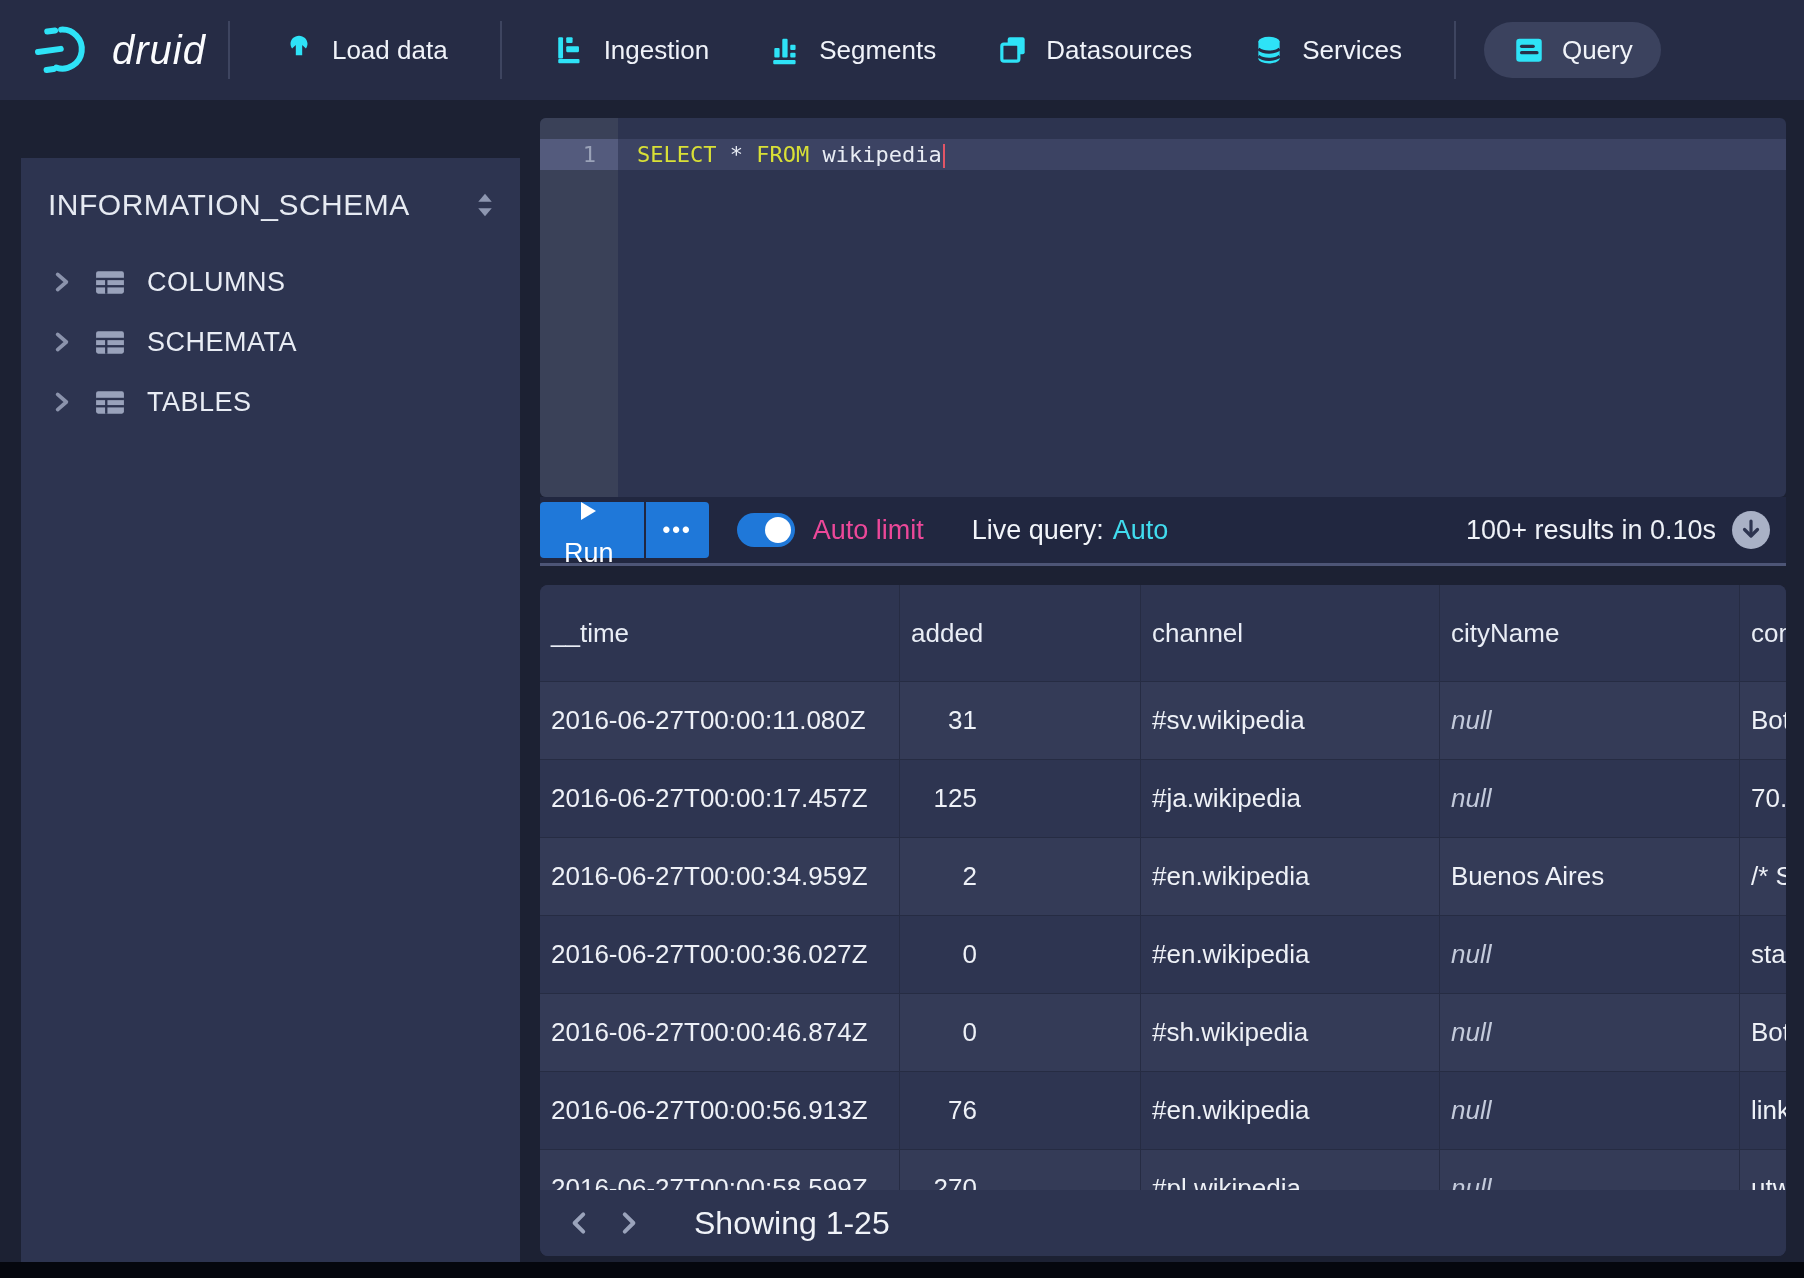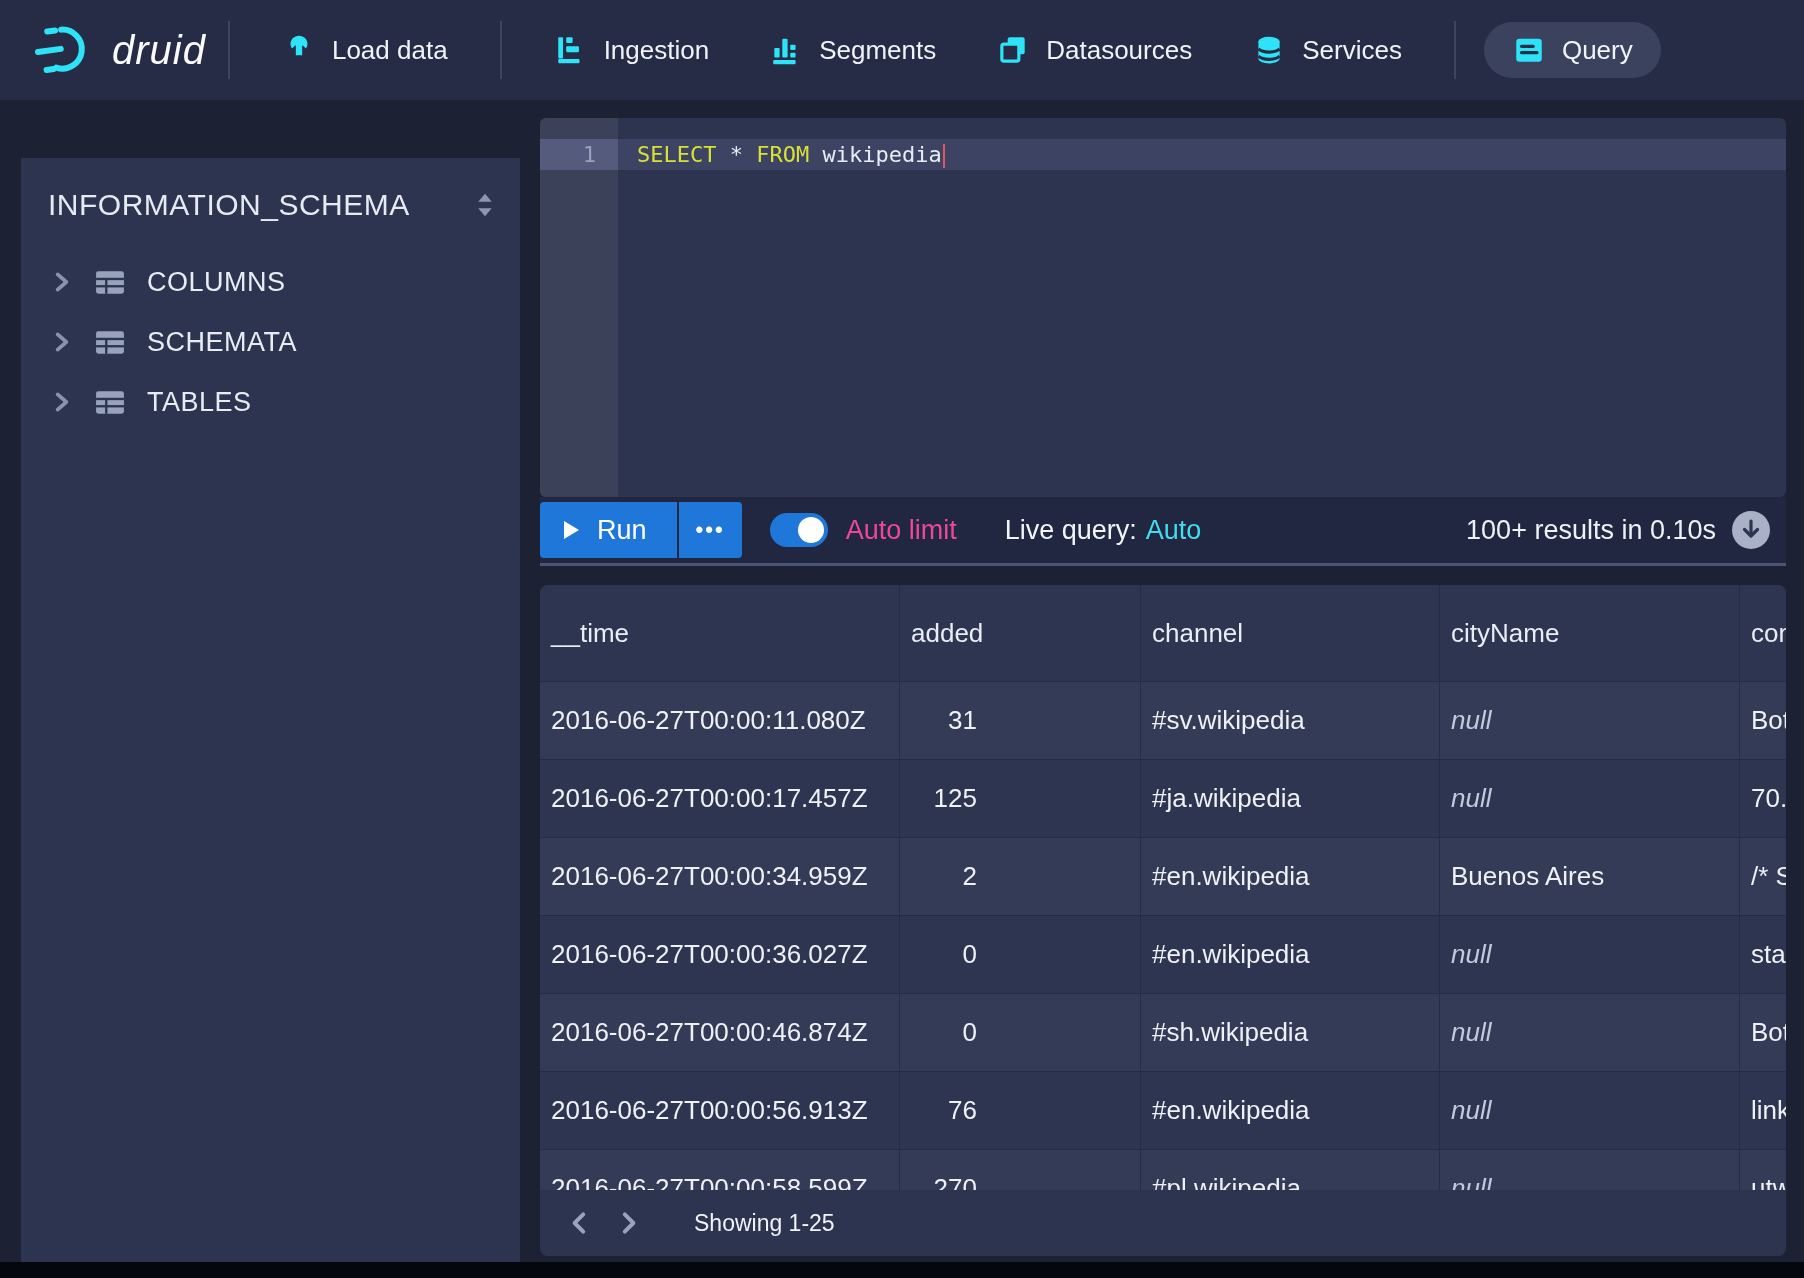--- a/index.html
+++ b/index.html
@@ -37,21 +37,21 @@
   .line-no{position:absolute;top:21px;left:0;width:56px;height:31px;line-height:31px;text-align:right;
     font-family:"DejaVu Sans Mono",monospace;font-size:22px;color:#9aa2b8;}
   .code{position:absolute;top:21px;left:97px;height:31px;line-height:31px;white-space:pre;
     font-family:"DejaVu Sans Mono",monospace;font-size:22px;color:#e8ecf4;}
   .kw{color:#d9e036;}
   .cursor{display:inline-block;width:2px;height:24px;background:#e25566;vertical-align:middle;margin-left:1px;}
 
   
   .runbar{position:absolute;left:540px;top:497px;width:1246px;height:66px;background:#212740;display:flex;align-items:center;}
   .btn-run{height:56px;background:#1f78d9;border-radius:4px 0 0 4px;display:flex;align-items:center;gap:18px;
-    padding:0 30px 0 24px;font-size:27px;font-weight:500;color:#fff;cursor:pointer;}
+    padding:0 30px 0 24px;font-size:27px;font-weight:500;color:#fff;cursor:pointer;flex-direction:column;}
   .play{width:0;height:0;border-left:15px solid #fff;border-top:9px solid transparent;border-bottom:9px solid transparent;}
   .btn-more{height:56px;background:#1f78d9;border-radius:0 4px 4px 0;margin-left:2px;display:flex;align-items:center;
     padding:0 17px;color:#fff;font-size:22px;font-weight:bold;letter-spacing:2px;cursor:pointer;}
   .switch{width:58px;height:34px;border-radius:17px;background:#1f78d9;position:relative;margin-left:28px;cursor:pointer;flex:0 0 auto;}
   .switch .knob{position:absolute;right:4px;top:4px;width:26px;height:26px;border-radius:50%;background:#fff;}
   .lbl-auto{margin-left:18px;font-size:27px;color:#ec4899;}
   .live{margin-left:48px;font-size:27px;color:#f2f5fa;}
   .live .val{color:#41dcee;margin-left:9px;cursor:pointer;}
   .results-info{margin-left:auto;font-size:27px;color:#eef1f7;}
   .dl{width:38px;height:38px;border-radius:50%;background:#a9b1c6;margin:0 16px 0 16px;display:flex;align-items:center;justify-content:center;cursor:pointer;flex:0 0 auto;}
@@ -68,21 +68,21 @@
   .trow.r-light{background:#343b57;}
   .trow.r-dark{background:#2e3551;}
   .tcell{display:flex;align-items:center;padding-left:11px;font-size:26px;color:#eef1f7;
     border-right:1px solid #262c43;border-bottom:1px solid #262c43;overflow:hidden;white-space:nowrap;cursor:pointer;}
   .tcell:last-child{border-right:none;}
   .c-added .num{display:inline-block;width:66px;text-align:right;}
   .null-val{font-style:italic;color:#c3cadb;}
 
   .pagination{flex:0 0 66px;display:flex;align-items:center;background:#2d3450;padding-left:16px;}
   .pg-btn{width:48px;height:48px;display:flex;align-items:center;justify-content:center;cursor:pointer;border-radius:4px;}
-  .pg-label{margin-left:42px;font-size:23px;color:#f0f3f8;}
+  .pg-label{margin-left:42px;font-size:32px;color:#f0f3f8;}
 
   .bottom-strip{position:absolute;left:0;top:1262px;width:1804px;height:16px;background:#05070e;}
 </style>
 </head>
 <body>
 
 <div class="nav">
   <div class="brand">
     <span>
       <svg width="66" height="56" viewBox="0 0 66 56">

